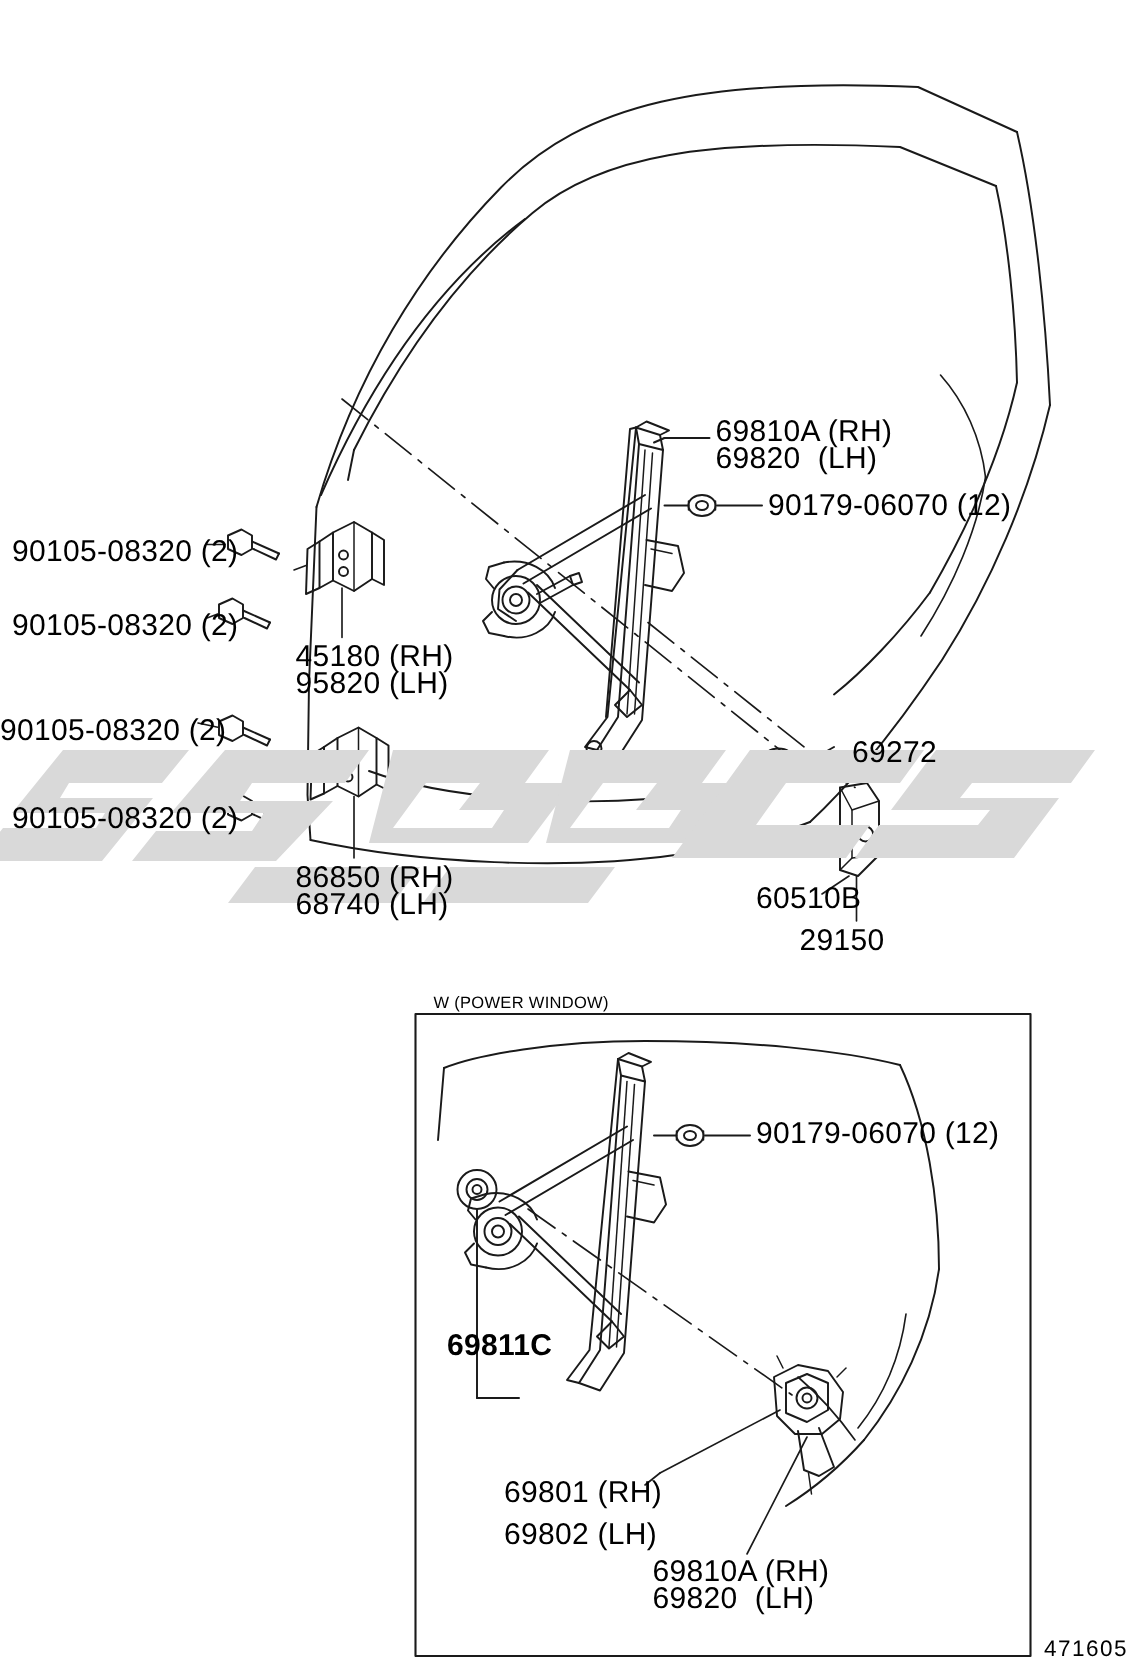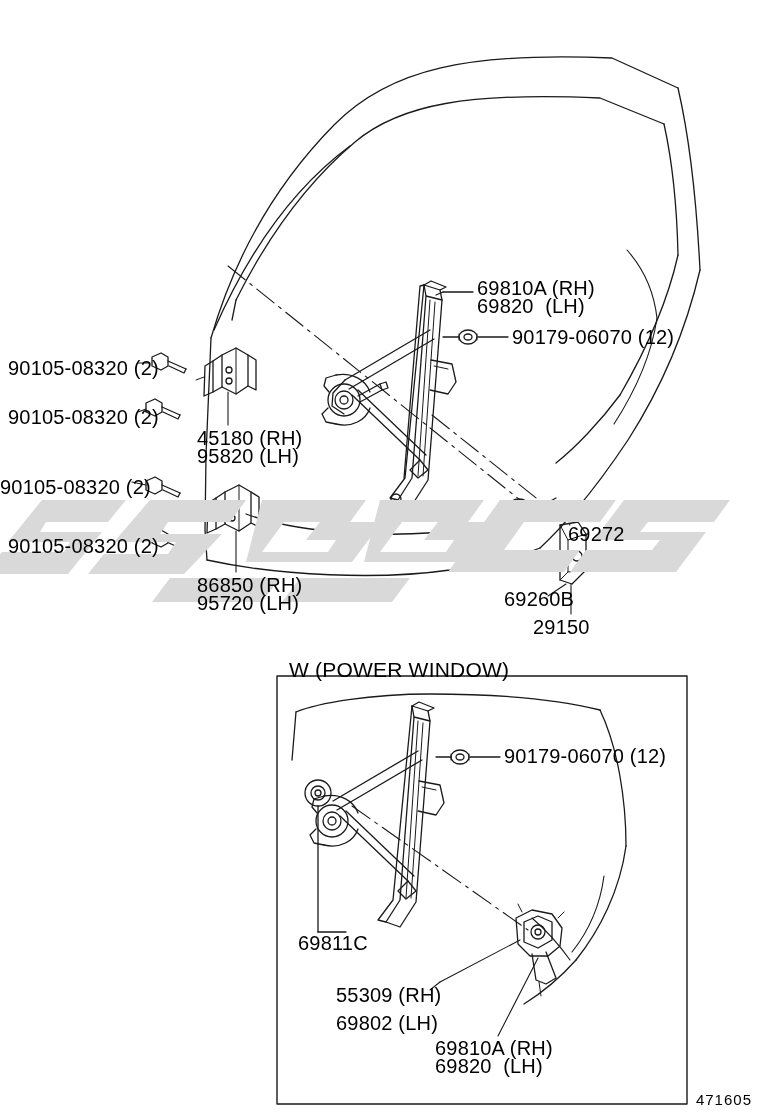--- a/index.html
+++ b/index.html
@@ -30,21 +30,21 @@
   }
   .lbl {
     position: absolute;
     font-family: "Liberation Sans", sans-serif;
     font-size: 20px;
     letter-spacing: 0.2px;
     white-space: pre;
     color: #000;
     line-height: 17px;
   }
-  .lbl.big { font-size: 21px; }
+  .lbl.big { font-size: 11px; }
   .diagram-id {
     position: absolute;
     right: 8px;
     bottom: 4px;
     font-size: 15px;
     letter-spacing: 1px;
   }
   .wm {
     position: absolute;
     left: 0; top: 0;
@@ -296,30 +296,30 @@
   </svg>
 
   <div id="labels">
       <div class="lbl" style="left: 8px; top: 360px;">90105-08320 (2)</div>
       <div class="lbl" style="left: 8px; top: 409px;">90105-08320 (2)</div>
       <div class="lbl" style="left: 0px; top: 479px;">90105-08320 (2)</div>
       <div class="lbl" style="left: 8px; top: 538px;">90105-08320 (2)</div>
       <div class="lbl" style="left: 197px; top: 430px;">45180 (RH)</div>
       <div class="lbl" style="left: 197px; top: 448px;">95820 (LH)</div>
       <div class="lbl" style="left: 197px; top: 577px;">86850 (RH)</div>
-      <div class="lbl" style="left: 197px; top: 595px;">95720 (LH)</div>
+      <div class="lbl" style="left: 197px; top: 595px;">68740 (LH)</div>
       <div class="lbl" style="left: 477px; top: 280px;">69810A (RH)</div>
       <div class="lbl" style="left: 477px; top: 298px;">69820  (LH)</div>
       <div class="lbl" style="left: 512px; top: 329px;">90179-06070 (12)</div>
-      <div class="lbl" style="left: 568px; top: 494px; margin-top: 32px;">69272</div>
-      <div class="lbl" style="left: 504px; top: 591px;">69260B</div>
+      <div class="lbl" style="left: 568px; top: 494px;">69272</div>
+      <div class="lbl" style="left: 504px; top: 591px;">60510B</div>
       <div class="lbl" style="left: 533px; top: 619px;">29150</div>
       <div class="lbl" style="left: 504px; top: 748px;">90179-06070 (12)</div>
-      <div class="lbl" style="left: 298px; top: 935px;">69811C</div>
-      <div class="lbl" style="left: 336px; top: 987px;">55309 (RH)</div>
+      <div class="lbl" style="left: 298px; top: 889px; font-weight: bold;">69811C</div>
+      <div class="lbl" style="left: 336px; top: 987px;">69801 (RH)</div>
       <div class="lbl" style="left: 336px; top: 1015px;">69802 (LH)</div>
       <div class="lbl" style="left: 435px; top: 1040px;">69810A (RH)</div>
       <div class="lbl" style="left: 435px; top: 1058px;">69820  (LH)</div>
       <div class="lbl big" style="left: 289px; top: 661px;">W (POWER WINDOW)</div>
     </div>
 
   <div class="diagram-id">471605</div>
 </div>
 
 </body></html>

